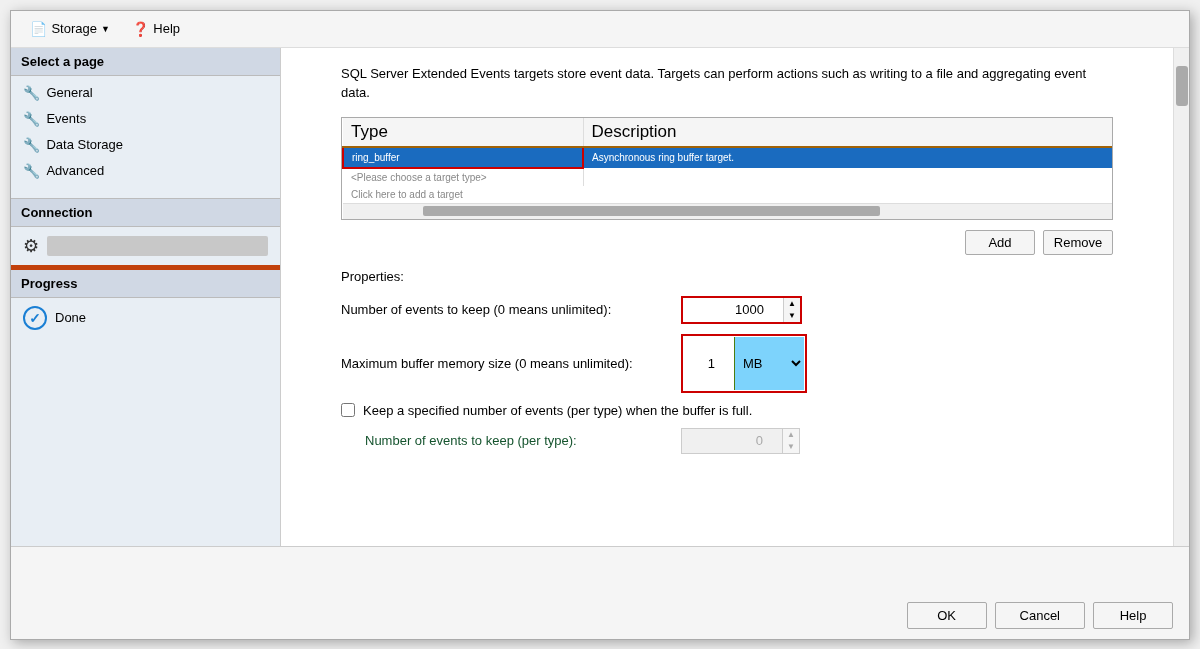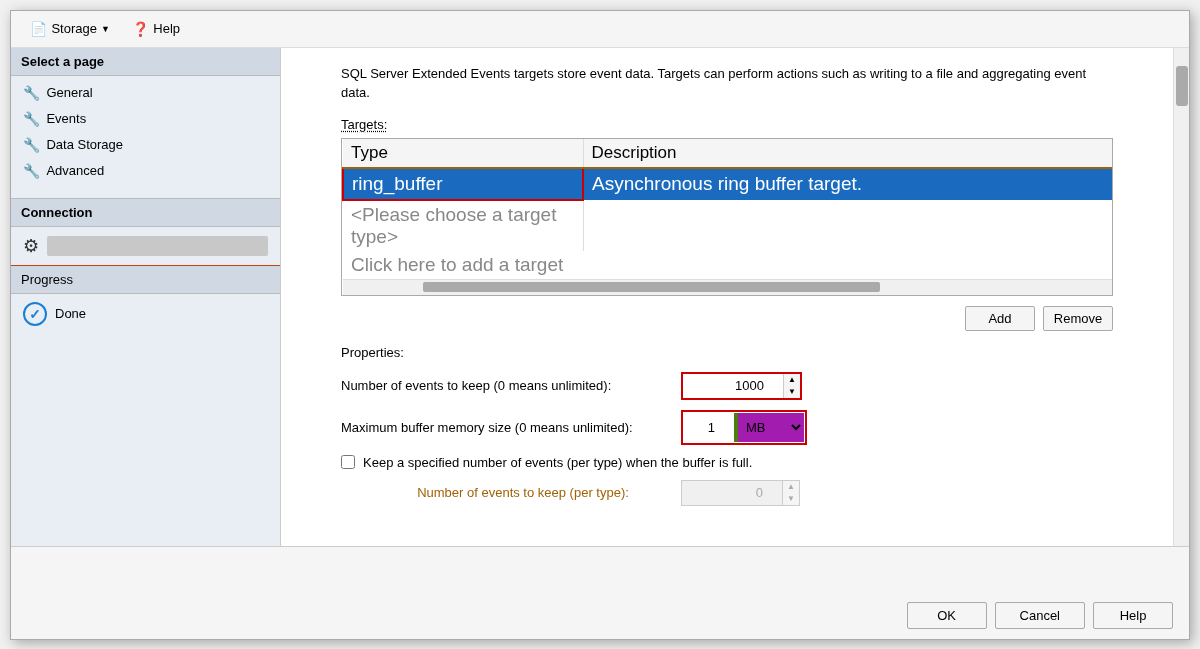--- a/index.html
+++ b/index.html
@@ -108,24 +108,24 @@
     }
     .connection-bar {
       background: #c8c8c8;
       height: 20px;
       flex: 1;
       border-radius: 2px;
     }
     .sidebar-progress-title {
       background: #d0d8e4;
       padding: 6px 10px;
-      font-weight: normal;
+      font-weight: bold;
       font-size: 13px;
       color: #000;
-      border-top: 1px solid #c2410c;
+      border-top: 5px solid #c2410c;
       border-bottom: 1px solid #bbb;
     }
     .progress-info {
       padding: 8px 12px;
       display: flex;
       align-items: center;
       gap: 8px;
     }
     .progress-check {
       width: 24px;
@@ -174,21 +174,21 @@
     .targets-table th {
       background: #f5f5f5;
       border-bottom: 2px solid #a16207;
       text-align: left;
       padding: 4px 8px;
       font-weight: normal;
       font-size: 17px;
     }
     .targets-table td {
       padding: 4px 8px;
-      font-size: 19px;
+      font-size: 10px;
     }
     .targets-table .col-type { width: 240px; border-right: 1px solid #ddd; }
     .targets-table .col-desc { }
     .row-selected td {
       background: #1a6bbf;
       color: #fff;
     }
     .row-selected .col-type {
       border: 2px solid #cc0000;
       background: #1a6bbf;
@@ -287,24 +287,24 @@
     .mem-num-input {
       width: 50px;
       text-align: right;
       padding: 3px 4px;
       border: none;
       outline: none;
       font-size: 13px;
     }
     .mem-unit-select {
       border: none;
-      border-left: 4px solid #4d7c0f;
-      padding: 6px 4px;
-      font-size: 13px;
-      background: #a21caf;
+      border-left: 1px solid #4d7c0f;
+      padding: 18px 4px;
+      font-size: 13px;
+      background: #7dd3fc;
       cursor: pointer;
       outline: none;
       min-width: 70px;
     }
     .checkbox-row {
       display: flex;
       align-items: center;
       gap: 8px;
       margin-bottom: 10px;
     }
@@ -415,21 +415,20 @@
         <div class="progress-info">
           <div class="progress-check">✓</div>
           <span>Done</span>
         </div>
       </div>
     </div>
 
     <div class="main-content">
       <p class="description-text">SQL Server Extended Events targets store event data. Targets can perform actions such as writing to a file and aggregating event data.</p>
 
-      <div class="section-label">Targets:</div>
 
       <div class="targets-table-container">
         <table class="targets-table">
           <thead>
             <tr>
               <th class="col-type">Type</th>
               <th class="col-desc">Description</th>
             </tr>
           </thead>
           <tbody>
@@ -488,21 +487,21 @@
           </div>
         </div>
       </div>
 
       <div class="checkbox-row">
         <input type="checkbox" id="keepCheckbox" style="">
         <label for="keepCheckbox" class="checkbox-label">Keep a specified number of events (per type) when the buffer is full.</label>
       </div>
 
       <div class="property-row property-row-disabled">
-        <span class="property-label" style="color:#a16207; padding-left: 24px; text-align: center;">Number of events to keep (per type):</span>
+        <span class="property-label" style="color:#14532d; padding-left: 24px;">Number of events to keep (per type):</span>
         <div class="property-control">
           <div class="num-input-wrapper num-input-disabled" style="border: 1px solid #ccc; background: #f0f0f0;">
             <input class="num-input" type="number" value="0" disabled="" style="color: rgb(170, 170, 170); background: rgb(240, 240, 240); width: 100px;">
             <div class="spin-btns">
               <button class="spin-btn" disabled="" style="color:#aaa;">▲</button>
               <button class="spin-btn" disabled="" style="color:#aaa;">▼</button>
             </div>
           </div>
         </div>
       </div>

